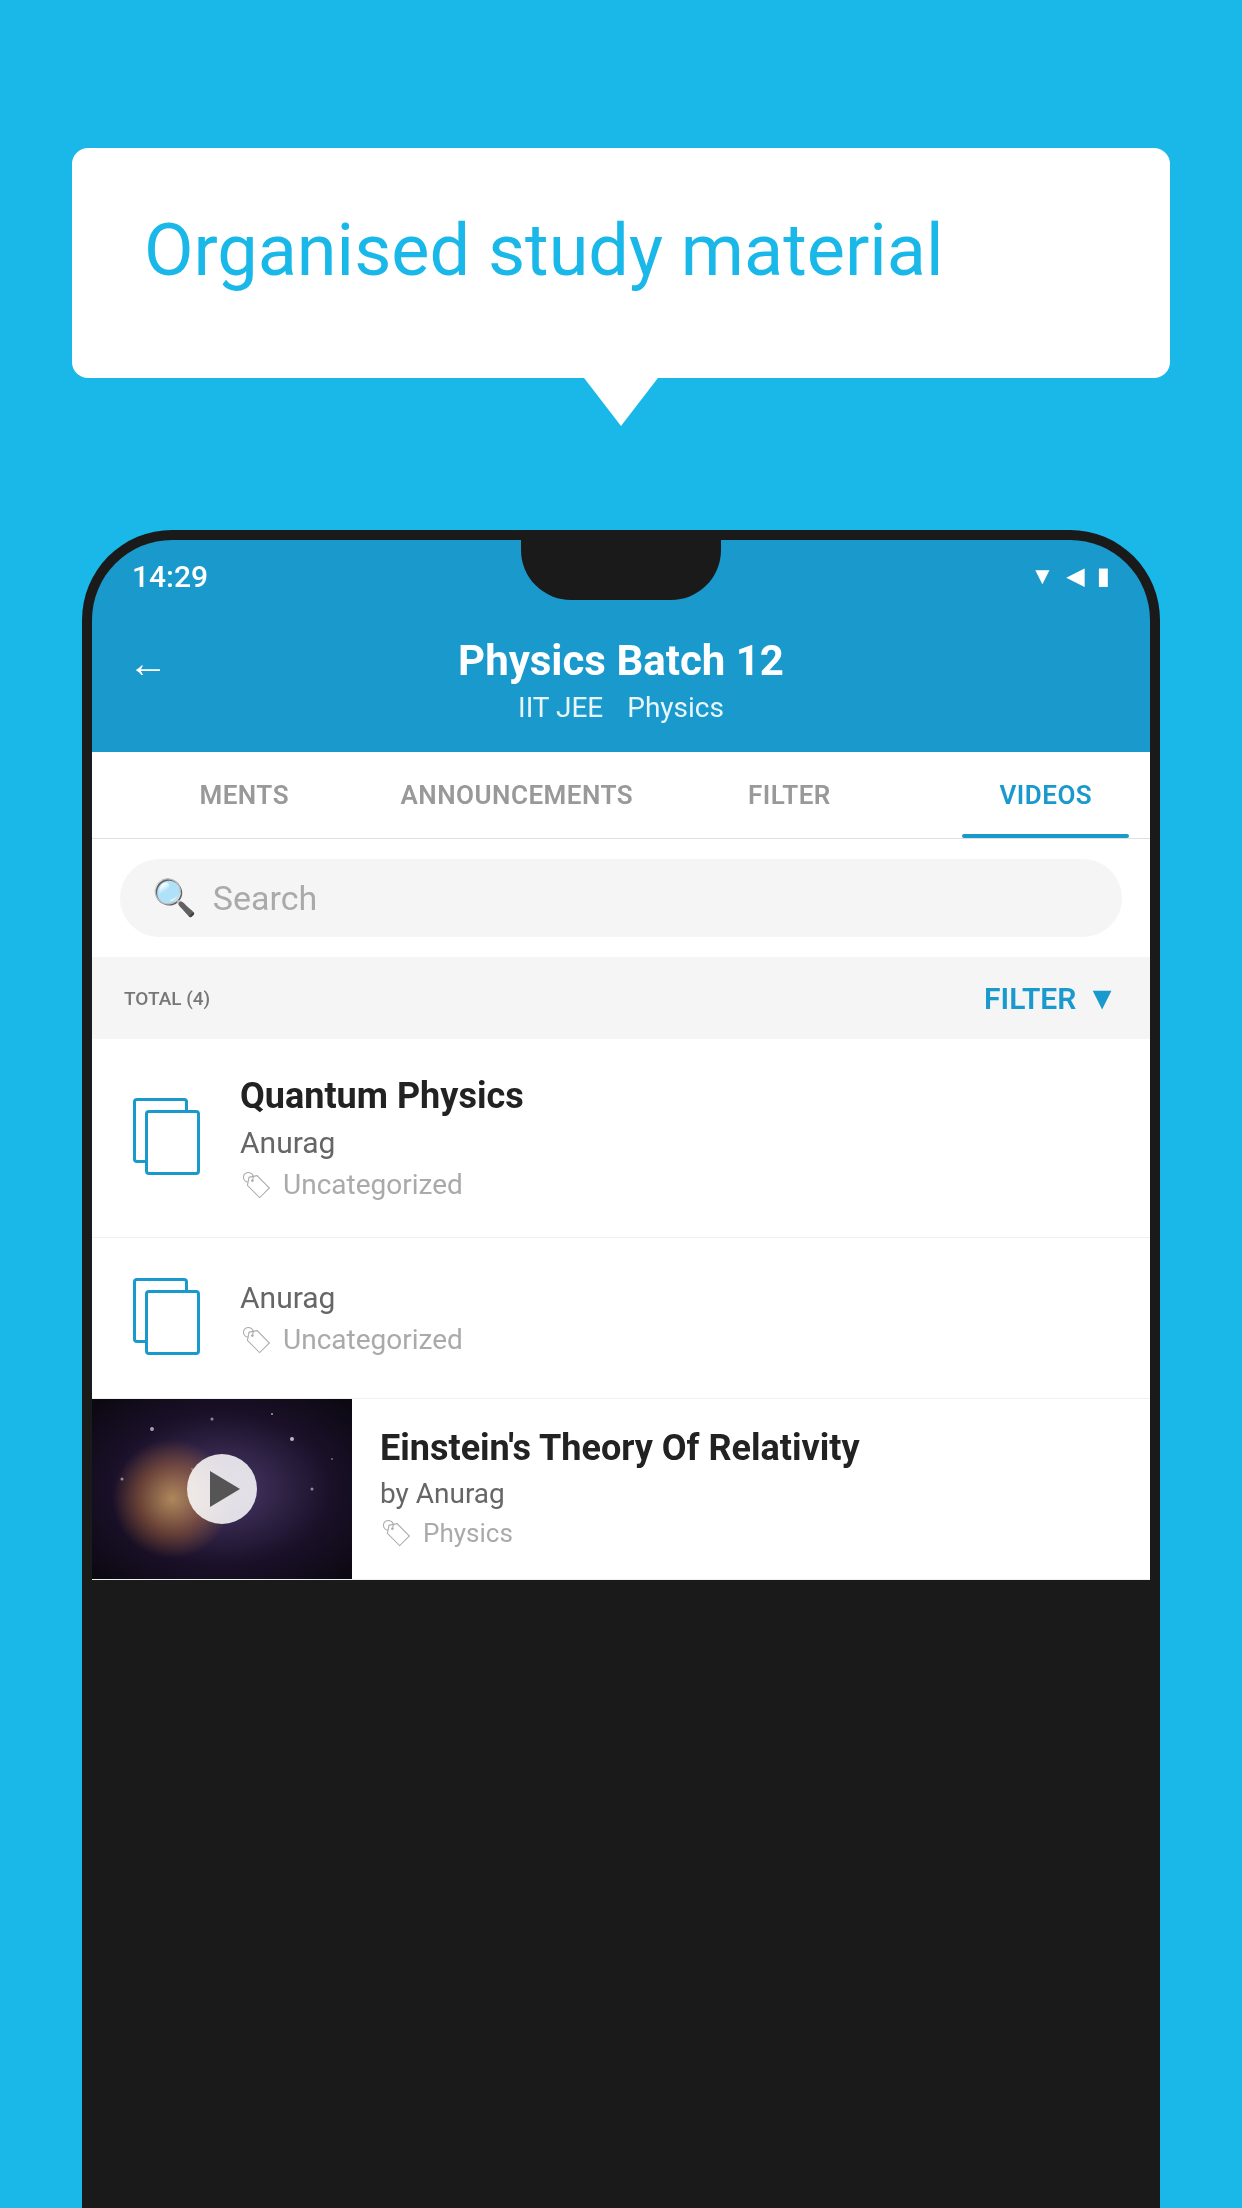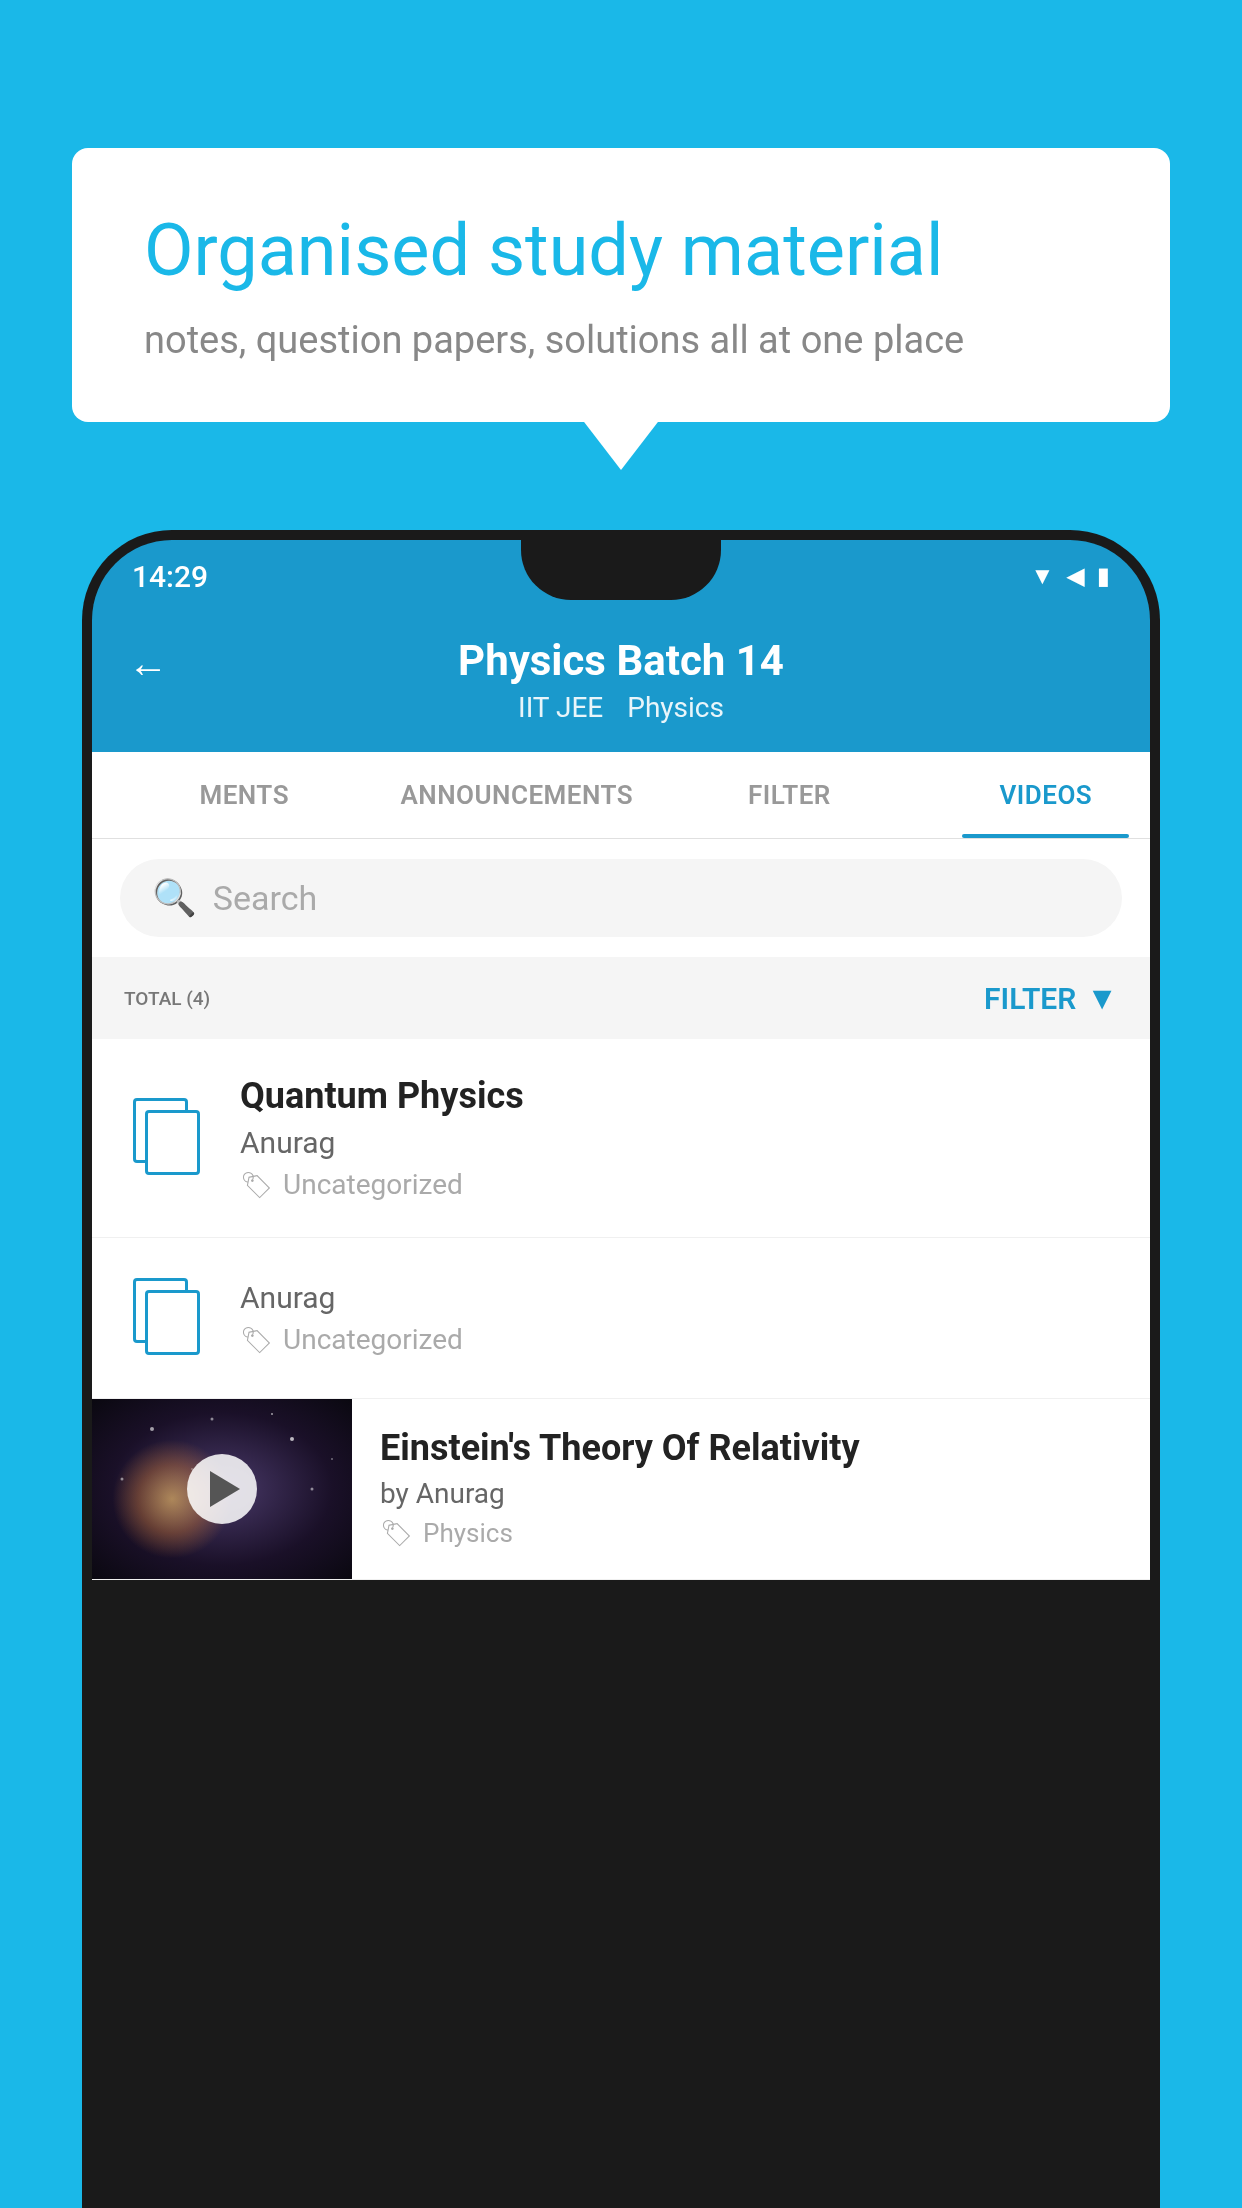--- a/index.html
+++ b/index.html
@@ -423,39 +423,38 @@
       font-size: 26px;
       color: #aaa;
     }
   </style>
 </head>
 <body>
 
 <div class="speech-bubble-container">
   <div class="speech-bubble">
     <div class="bubble-title">Organised study material</div>
-    <div class="bubble-subtitle">notes, question papers, solutions all at one place</div>
   </div>
 </div>
 
 <div class="phone-frame">
   <div class="phone-inner">
 
     <div class="status-bar">
       <span class="status-time">14:29</span>
       <div class="status-icons">
         <span>▼</span>
         <span>◀</span>
         <span>▮</span>
       </div>
     </div>
 
     <div class="app-header">
       <div class="back-arrow">←</div>
-      <div class="header-title">Physics Batch 14</div>
+      <div class="header-title">Physics Batch 12</div>
       <div class="header-subtitle">
         <span class="header-tag">IIT JEE</span>
         <span class="header-tag">Physics</span>
       </div>
     </div>
 
     <div class="tabs">
       <div class="tab">
         <span>MENTS</span>
       </div>

